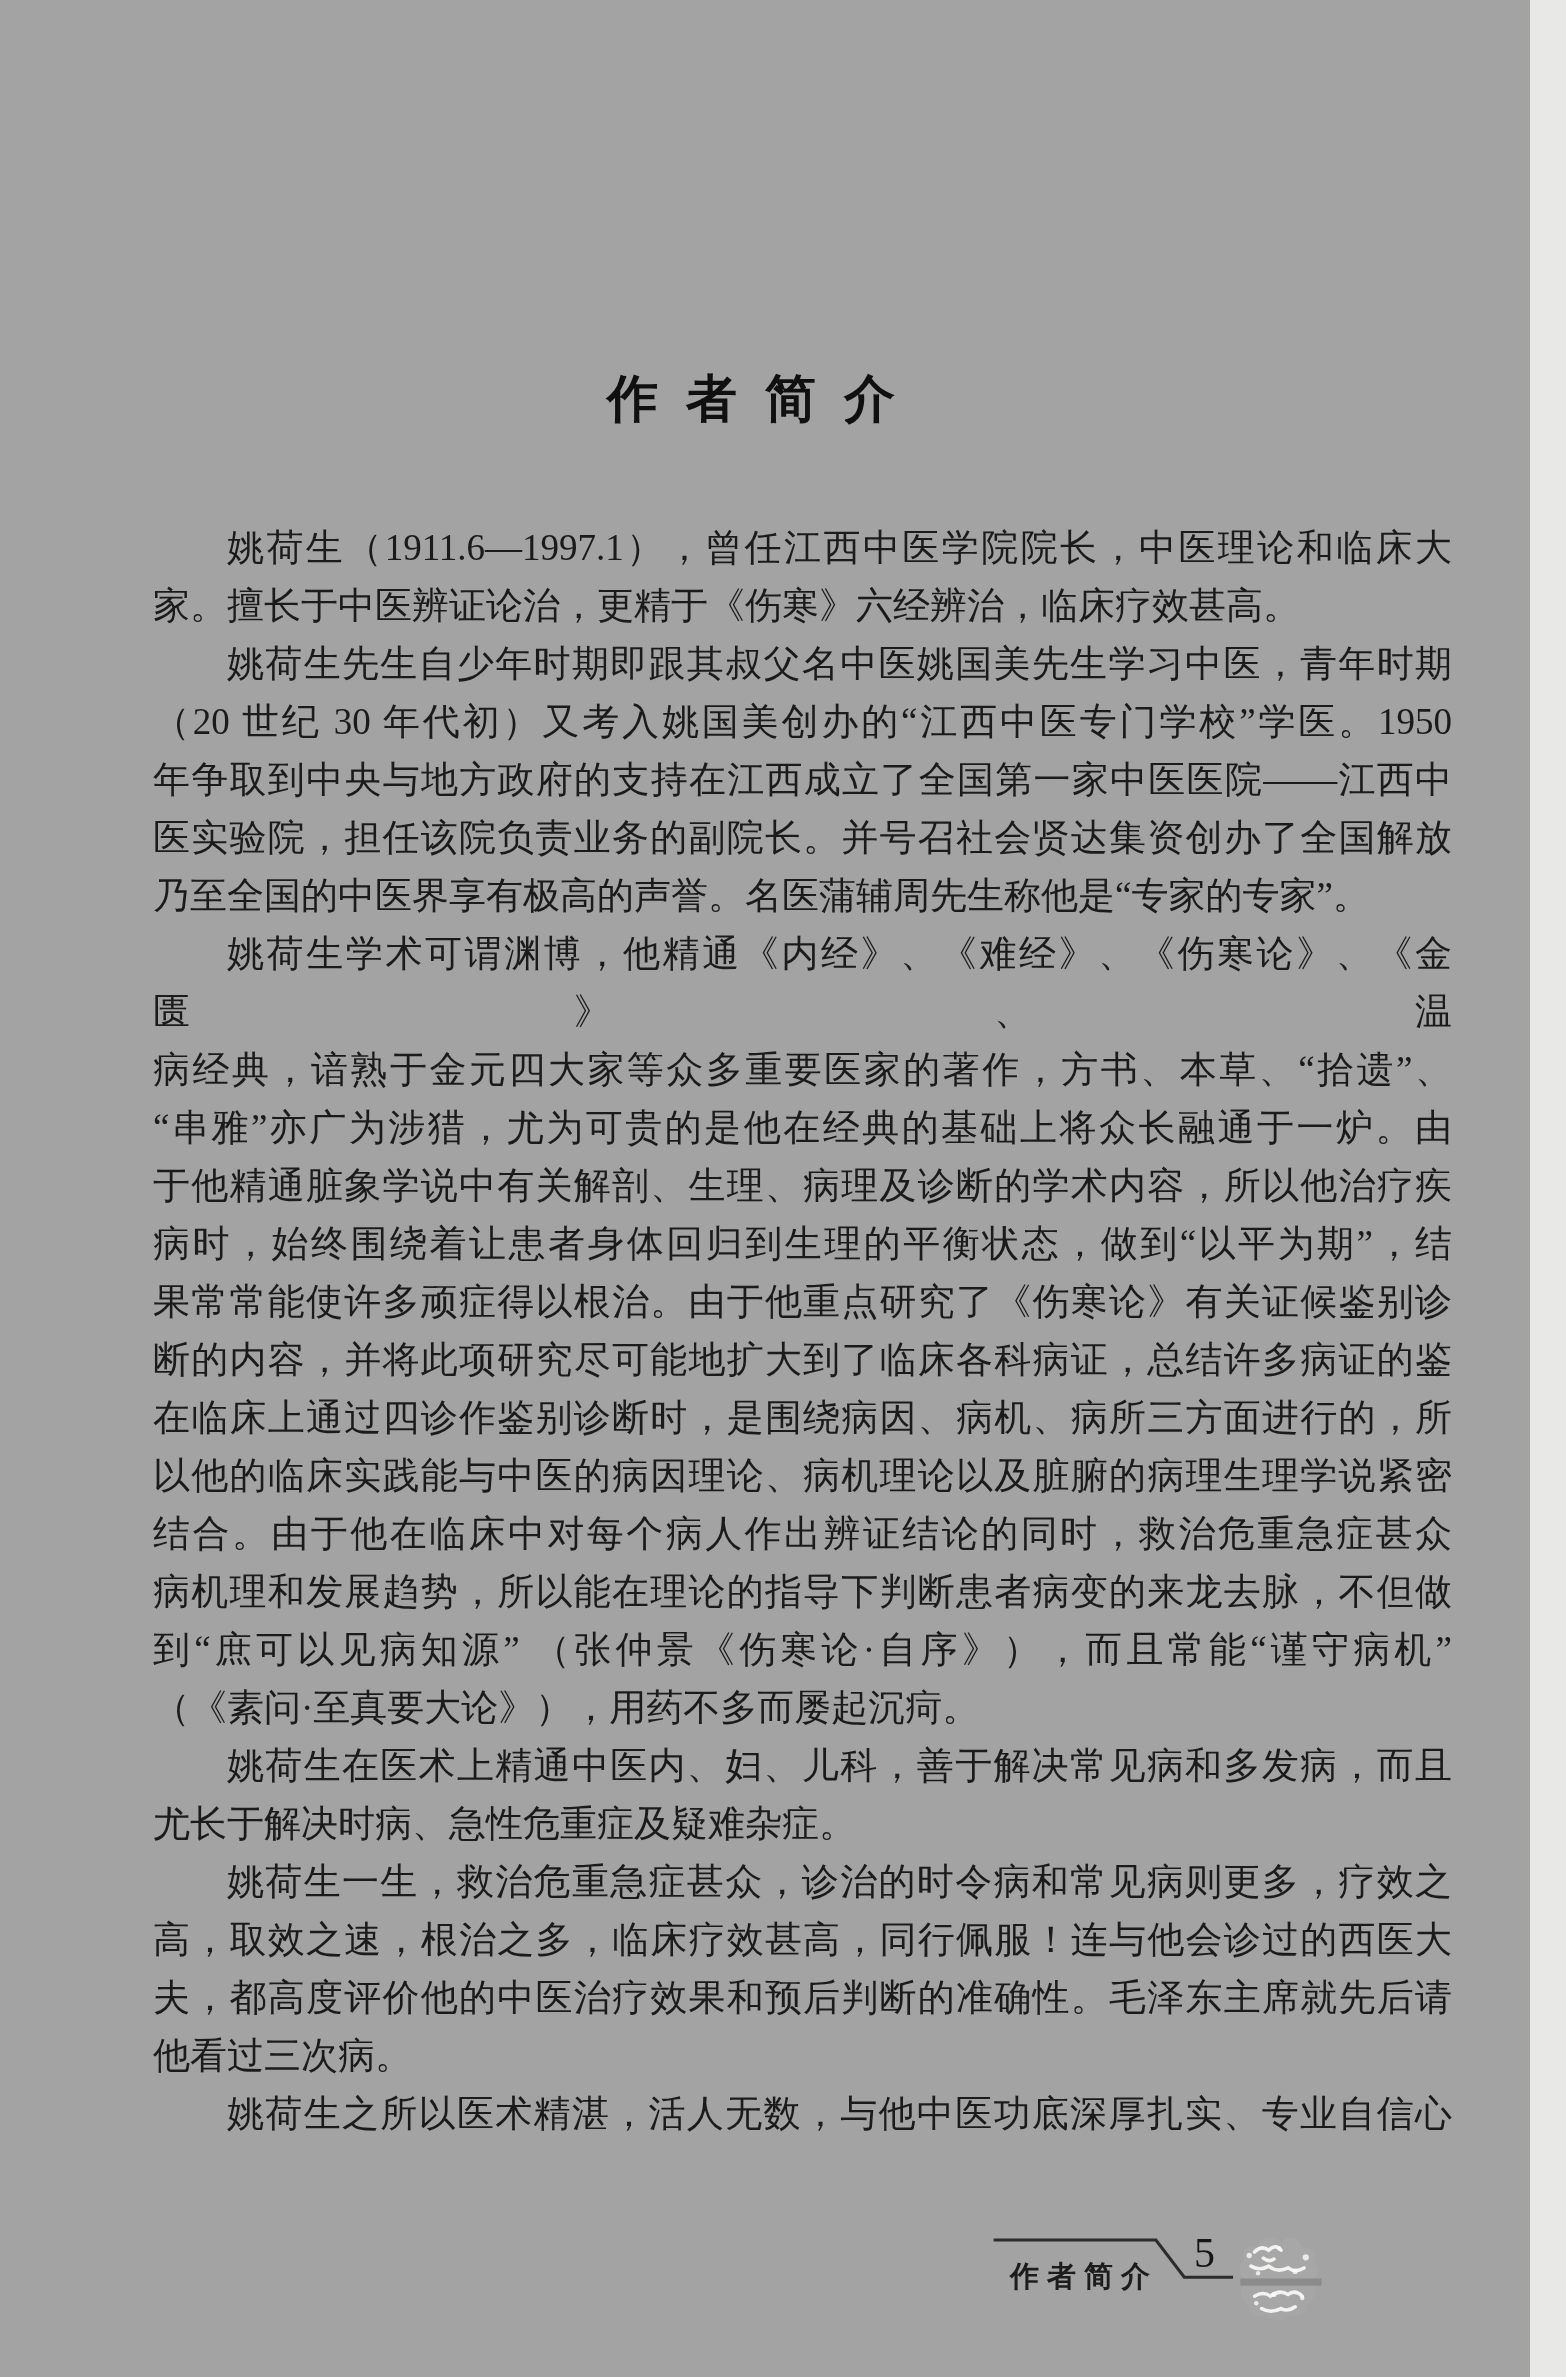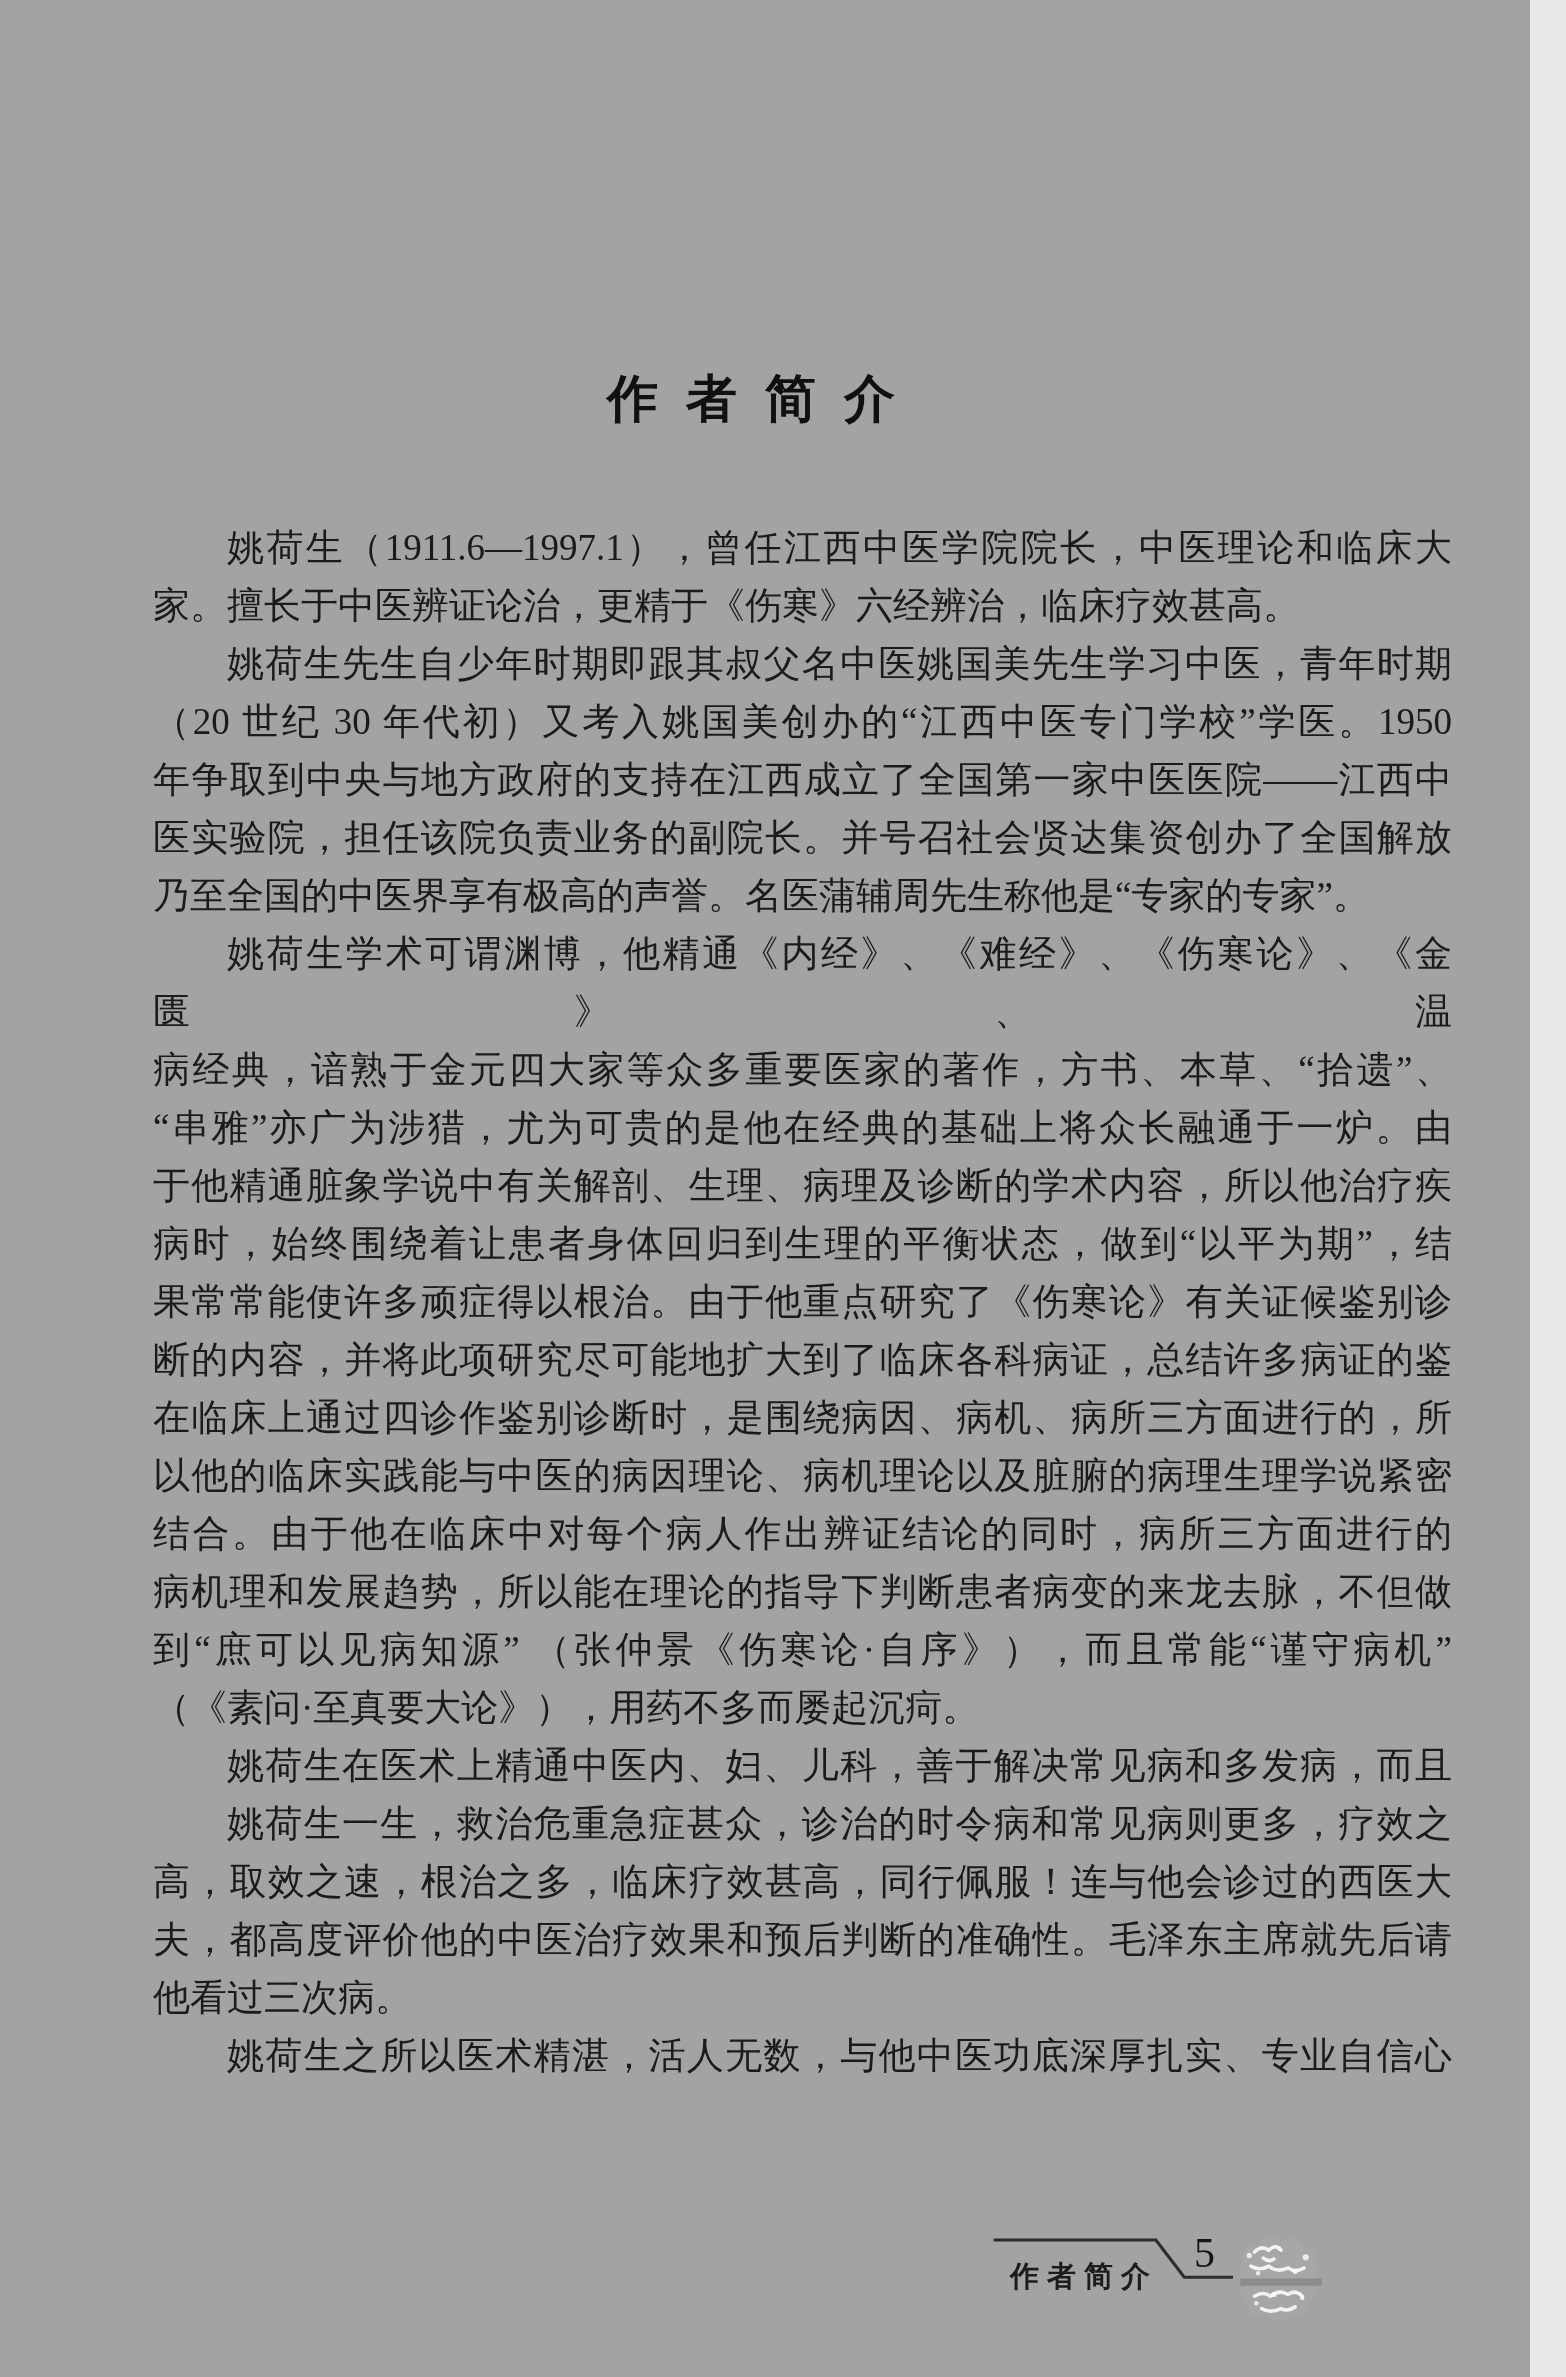--- a/index.html
+++ b/index.html
@@ -90,25 +90,26 @@
       <div class="line flush">乃至全国的中医界享有极高的声誉。名医蒲辅周先生称他是“专家的专家”。</div>
       <div class="line indent">姚荷生学术可谓渊博，他精通《内经》、《难经》、《伤寒论》、《金匮》、温</div>
       <div class="line">病经典，谙熟于金元四大家等众多重要医家的著作，方书、本草、“拾遗”、</div>
       <div class="line">“串雅”亦广为涉猎，尤为可贵的是他在经典的基础上将众长融通于一炉。由</div>
       <div class="line">于他精通脏象学说中有关解剖、生理、病理及诊断的学术内容，所以他治疗疾</div>
       <div class="line">病时，始终围绕着让患者身体回归到生理的平衡状态，做到“以平为期”，结</div>
       <div class="line">果常常能使许多顽症得以根治。由于他重点研究了《伤寒论》有关证候鉴别诊</div>
       <div class="line">断的内容，并将此项研究尽可能地扩大到了临床各科病证，总结许多病证的鉴</div>
       <div class="line">在临床上通过四诊作鉴别诊断时，是围绕病因、病机、病所三方面进行的，所</div>
       <div class="line">以他的临床实践能与中医的病因理论、病机理论以及脏腑的病理生理学说紧密</div>
-      <div class="line">结合。由于他在临床中对每个病人作出辨证结论的同时，病所三方面进行的</div>
+      <div class="line">结合。由于他在临床中对每个病人作出辨证结论的同时，救治危重急症甚众</div>
       <div class="line">病机理和发展趋势，所以能在理论的指导下判断患者病变的来龙去脉，不但做</div>
       <div class="line">到“庶可以见病知源” （张仲景《伤寒论·自序》），而且常能“谨守病机”</div>
       <div class="line flush">（《素问·至真要大论》），用药不多而屡起沉疴。</div>
       <div class="line indent">姚荷生在医术上精通中医内、妇、儿科，善于解决常见病和多发病，而且</div>
+      <div class="line flush">尤长于解决时病、急性危重症及疑难杂症。</div>
       <div class="line indent">姚荷生一生，救治危重急症甚众，诊治的时令病和常见病则更多，疗效之</div>
       <div class="line">高，取效之速，根治之多，临床疗效甚高，同行佩服！连与他会诊过的西医大</div>
       <div class="line">夫，都高度评价他的中医治疗效果和预后判断的准确性。毛泽东主席就先后请</div>
       <div class="line flush">他看过三次病。</div>
       <div class="line indent">姚荷生之所以医术精湛，活人无数，与他中医功底深厚扎实、专业自信心</div>
     </div>
 
   <svg class="footer-rule" viewBox="0 0 300 62" xmlns="http://www.w3.org/2000/svg">
     <polyline points="12,9 195,9 227,51 282,51" fill="none" stroke="#2c2c2c" stroke-width="3.5"></polyline>
   </svg>

